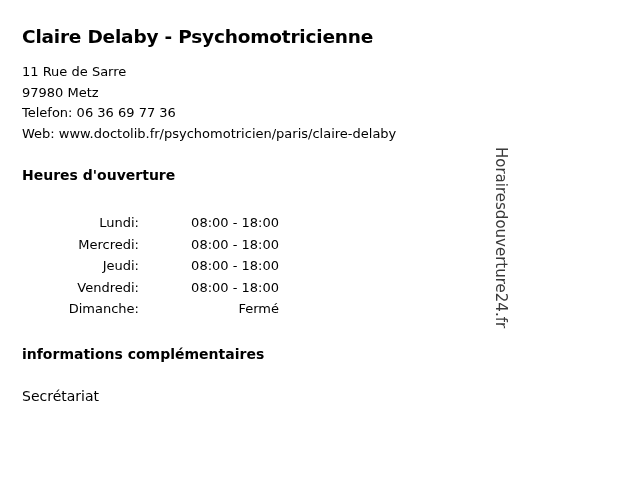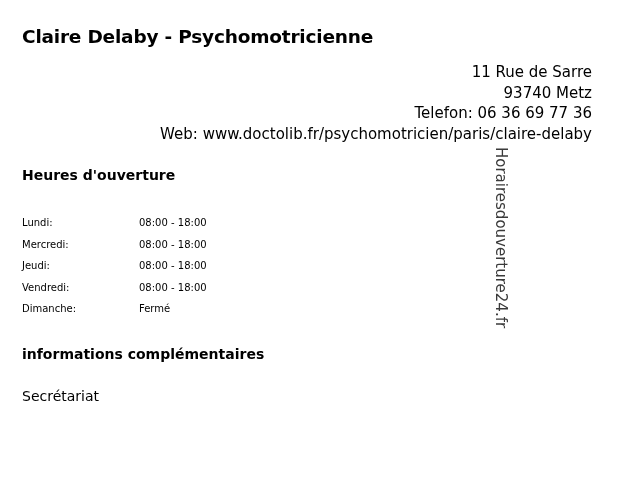--- a/index.html
+++ b/index.html
@@ -28,34 +28,34 @@
     width: 570px;
   }
   .title {
     font-size: 18.5px;
     font-weight: bold;
     letter-spacing: -0.2px;
     margin: 0 0 14px 0;
     line-height: 1.2;
   }
   .addr-line {
-    font-size: 15px;
+    font-size: 13px;
     line-height: 20.5px;
     white-space: nowrap;
-    text-align: right;
   }
   .section-head {
     font-size: 14px;
     font-weight: bold;
     margin-top: 23px;
     margin-bottom: 29px;
   }
   table.hours {
     border-collapse: collapse;
-    font-size: 10px;
+    font-size: 13px;
+    text-align: right;
   }
   table.hours td {
     padding: 0;
     line-height: 21.5px;
     vertical-align: top;
     white-space: nowrap;
   }
   td.day {
     width: 117px;
     padding-right: 4px;
@@ -89,21 +89,21 @@
 </head>
 <body>
 
 <div class="page">
 
   <div class="content">
 
     <h1 class="title">Claire Delaby - Psychomotricienne</h1>
 
     <div class="addr-line">11 Rue de Sarre</div>
-    <div class="addr-line">93740 Metz</div>
+    <div class="addr-line">97980 Metz</div>
     <div class="addr-line">Telefon: 06 36 69 77 36</div>
     <div class="addr-line">Web: www.doctolib.fr/psychomotricien/paris/claire-delaby</div>
 
     <div class="section-head">Heures d'ouverture</div>
 
     <table class="hours">
       <tbody>
         <tr>
           <td class="day">Lundi:</td>
           <td class="time">08:00 - 18:00</td>

